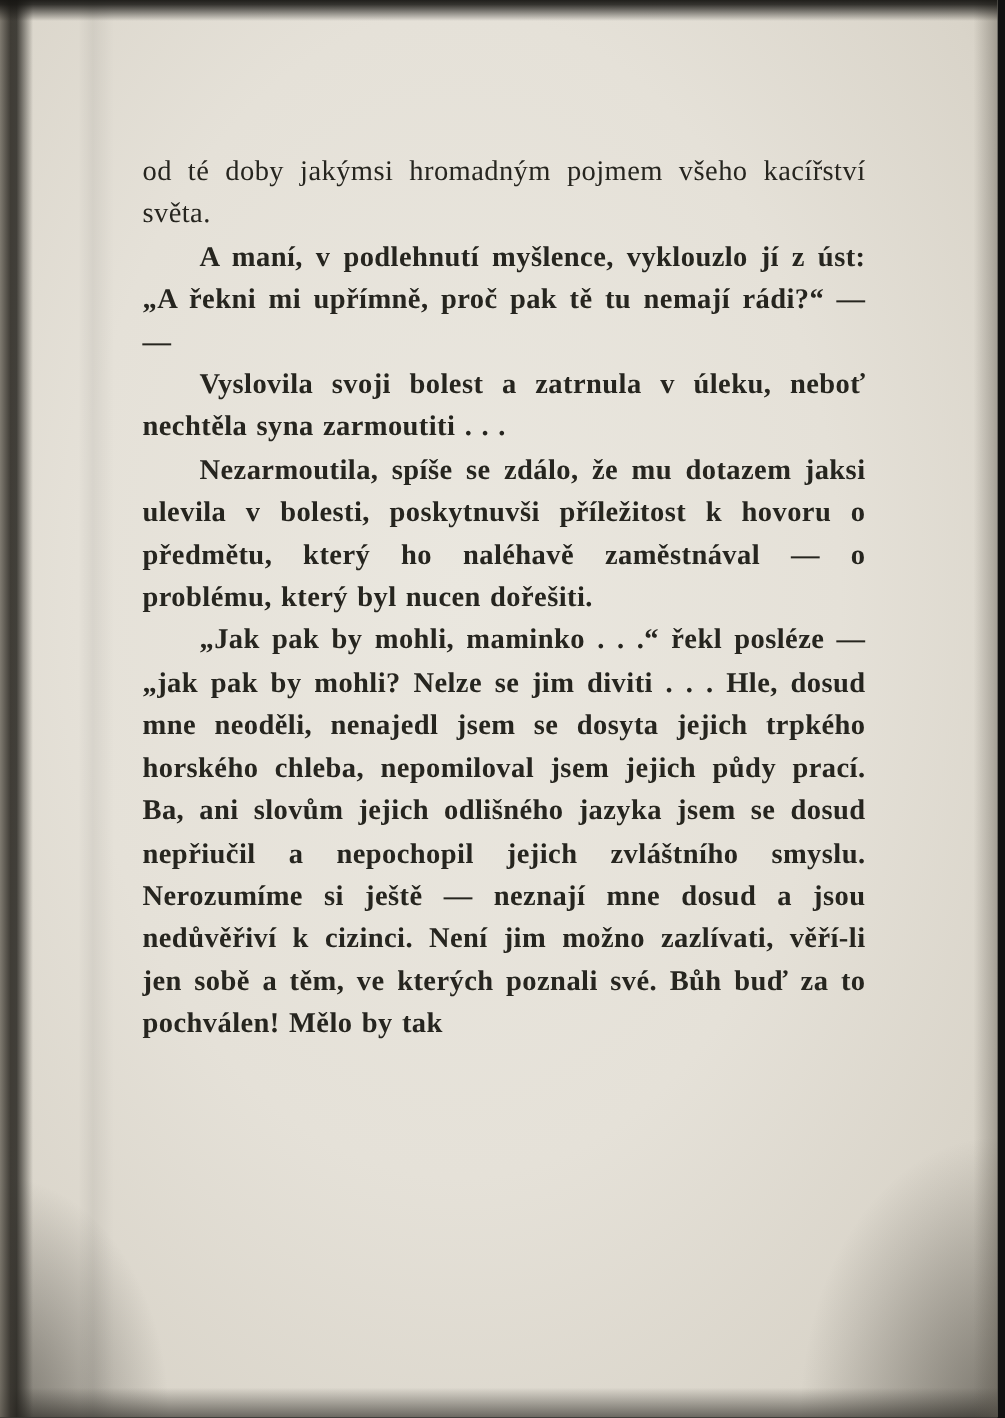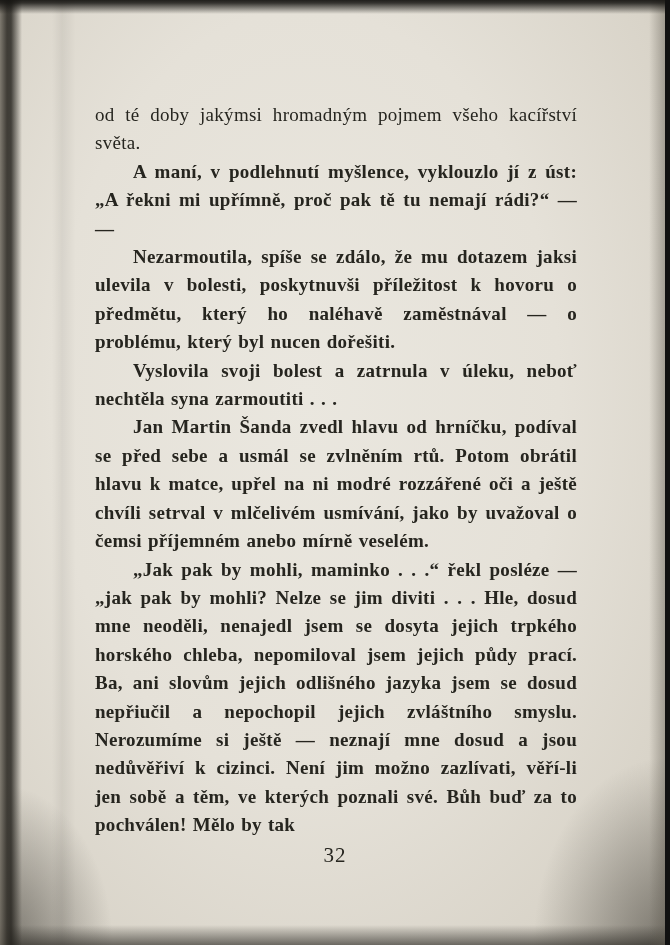--- a/index.html
+++ b/index.html
@@ -55,19 +55,17 @@
     letter-spacing: 0.05em;
   }
 </style>
 </head>
 <body>
 
 <div class="scan">
   <div class="text-block">
     <p>od té doby jakýmsi hromadným pojmem všeho kacířství světa.</p>
     <p class="indent">A maní, v podlehnutí myšlence, vyklouzlo jí z úst: „A řekni mi upřímně, proč pak tě tu nemají rádi?“ — —</p>
+    <p class="indent">Vyslovila svoji bolest a zatrnula v úleku, neboť nechtěla syna zarmoutiti . . .</p>
     <p class="indent">Nezarmoutila, spíše se zdálo, že mu dotazem jaksi ulevila v bolesti, poskytnuvši příležitost k hovoru o předmětu, který ho naléhavě zaměstnával — o problému, který byl nucen dořešiti.</p>
-    <p class="indent">Vyslovila svoji bolest a zatrnula v úleku, neboť nechtěla syna zarmoutiti . . .</p>
-    <p class="indent">Jan Martin Šanda zvedl hlavu od hrníčku, podíval se před sebe a usmál se zvlněním rtů. Potom obrátil hlavu k matce, upřel na ni modré rozzářené oči a ještě chvíli setrval v mlčelivém usmívání, jako by uvažoval o čemsi příjemném anebo mírně veselém.</p>
     <p class="indent">„Jak pak by mohli, maminko . . .“ řekl posléze — „jak pak by mohli? Nelze se jim diviti . . . Hle, dosud mne neoděli, nenajedl jsem se dosyta jejich trpkého horského chleba, nepomiloval jsem jejich půdy prací. Ba, ani slovům jejich odlišného jazyka jsem se dosud nepřiučil a nepochopil jejich zvláštního smyslu. Nerozumíme si ještě — neznají mne dosud a jsou nedůvěřiví k cizinci. Není jim možno zazlívati, věří-li jen sobě a těm, ve kterých poznali své. Bůh buď za to pochválen! Mělo by tak</p>
   </div>
-  <div class="folio">32</div>
 </div>
 
 </body></html>

